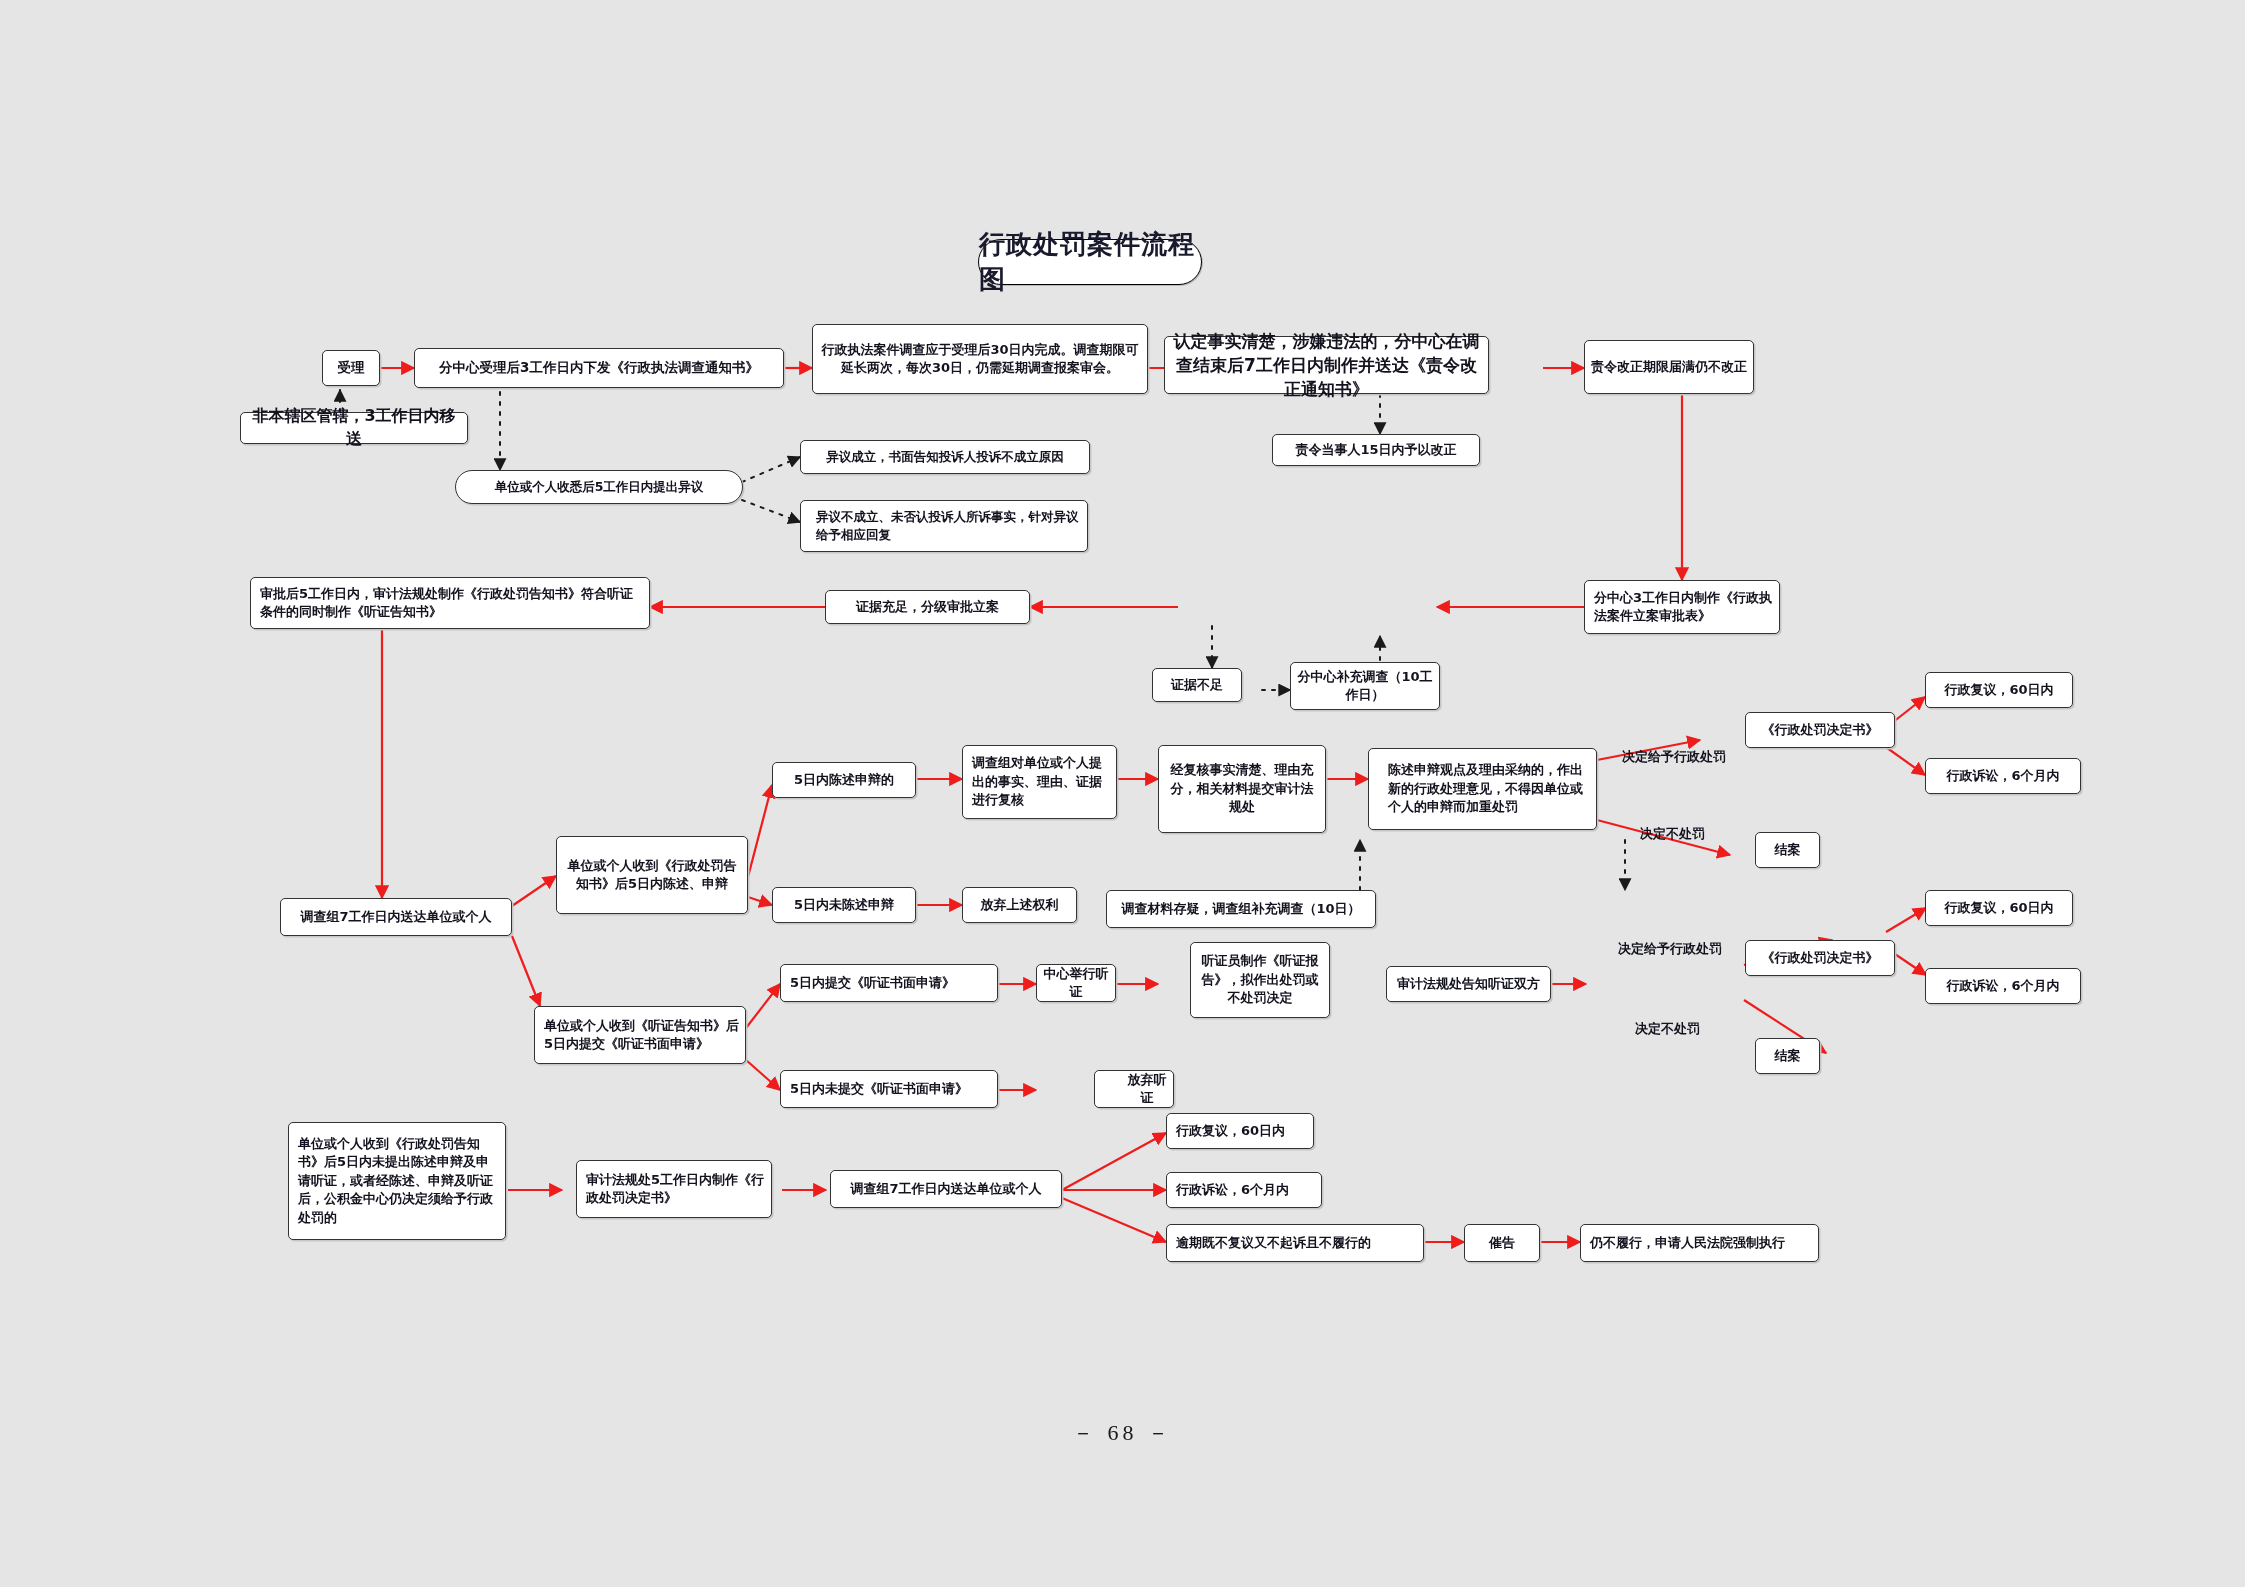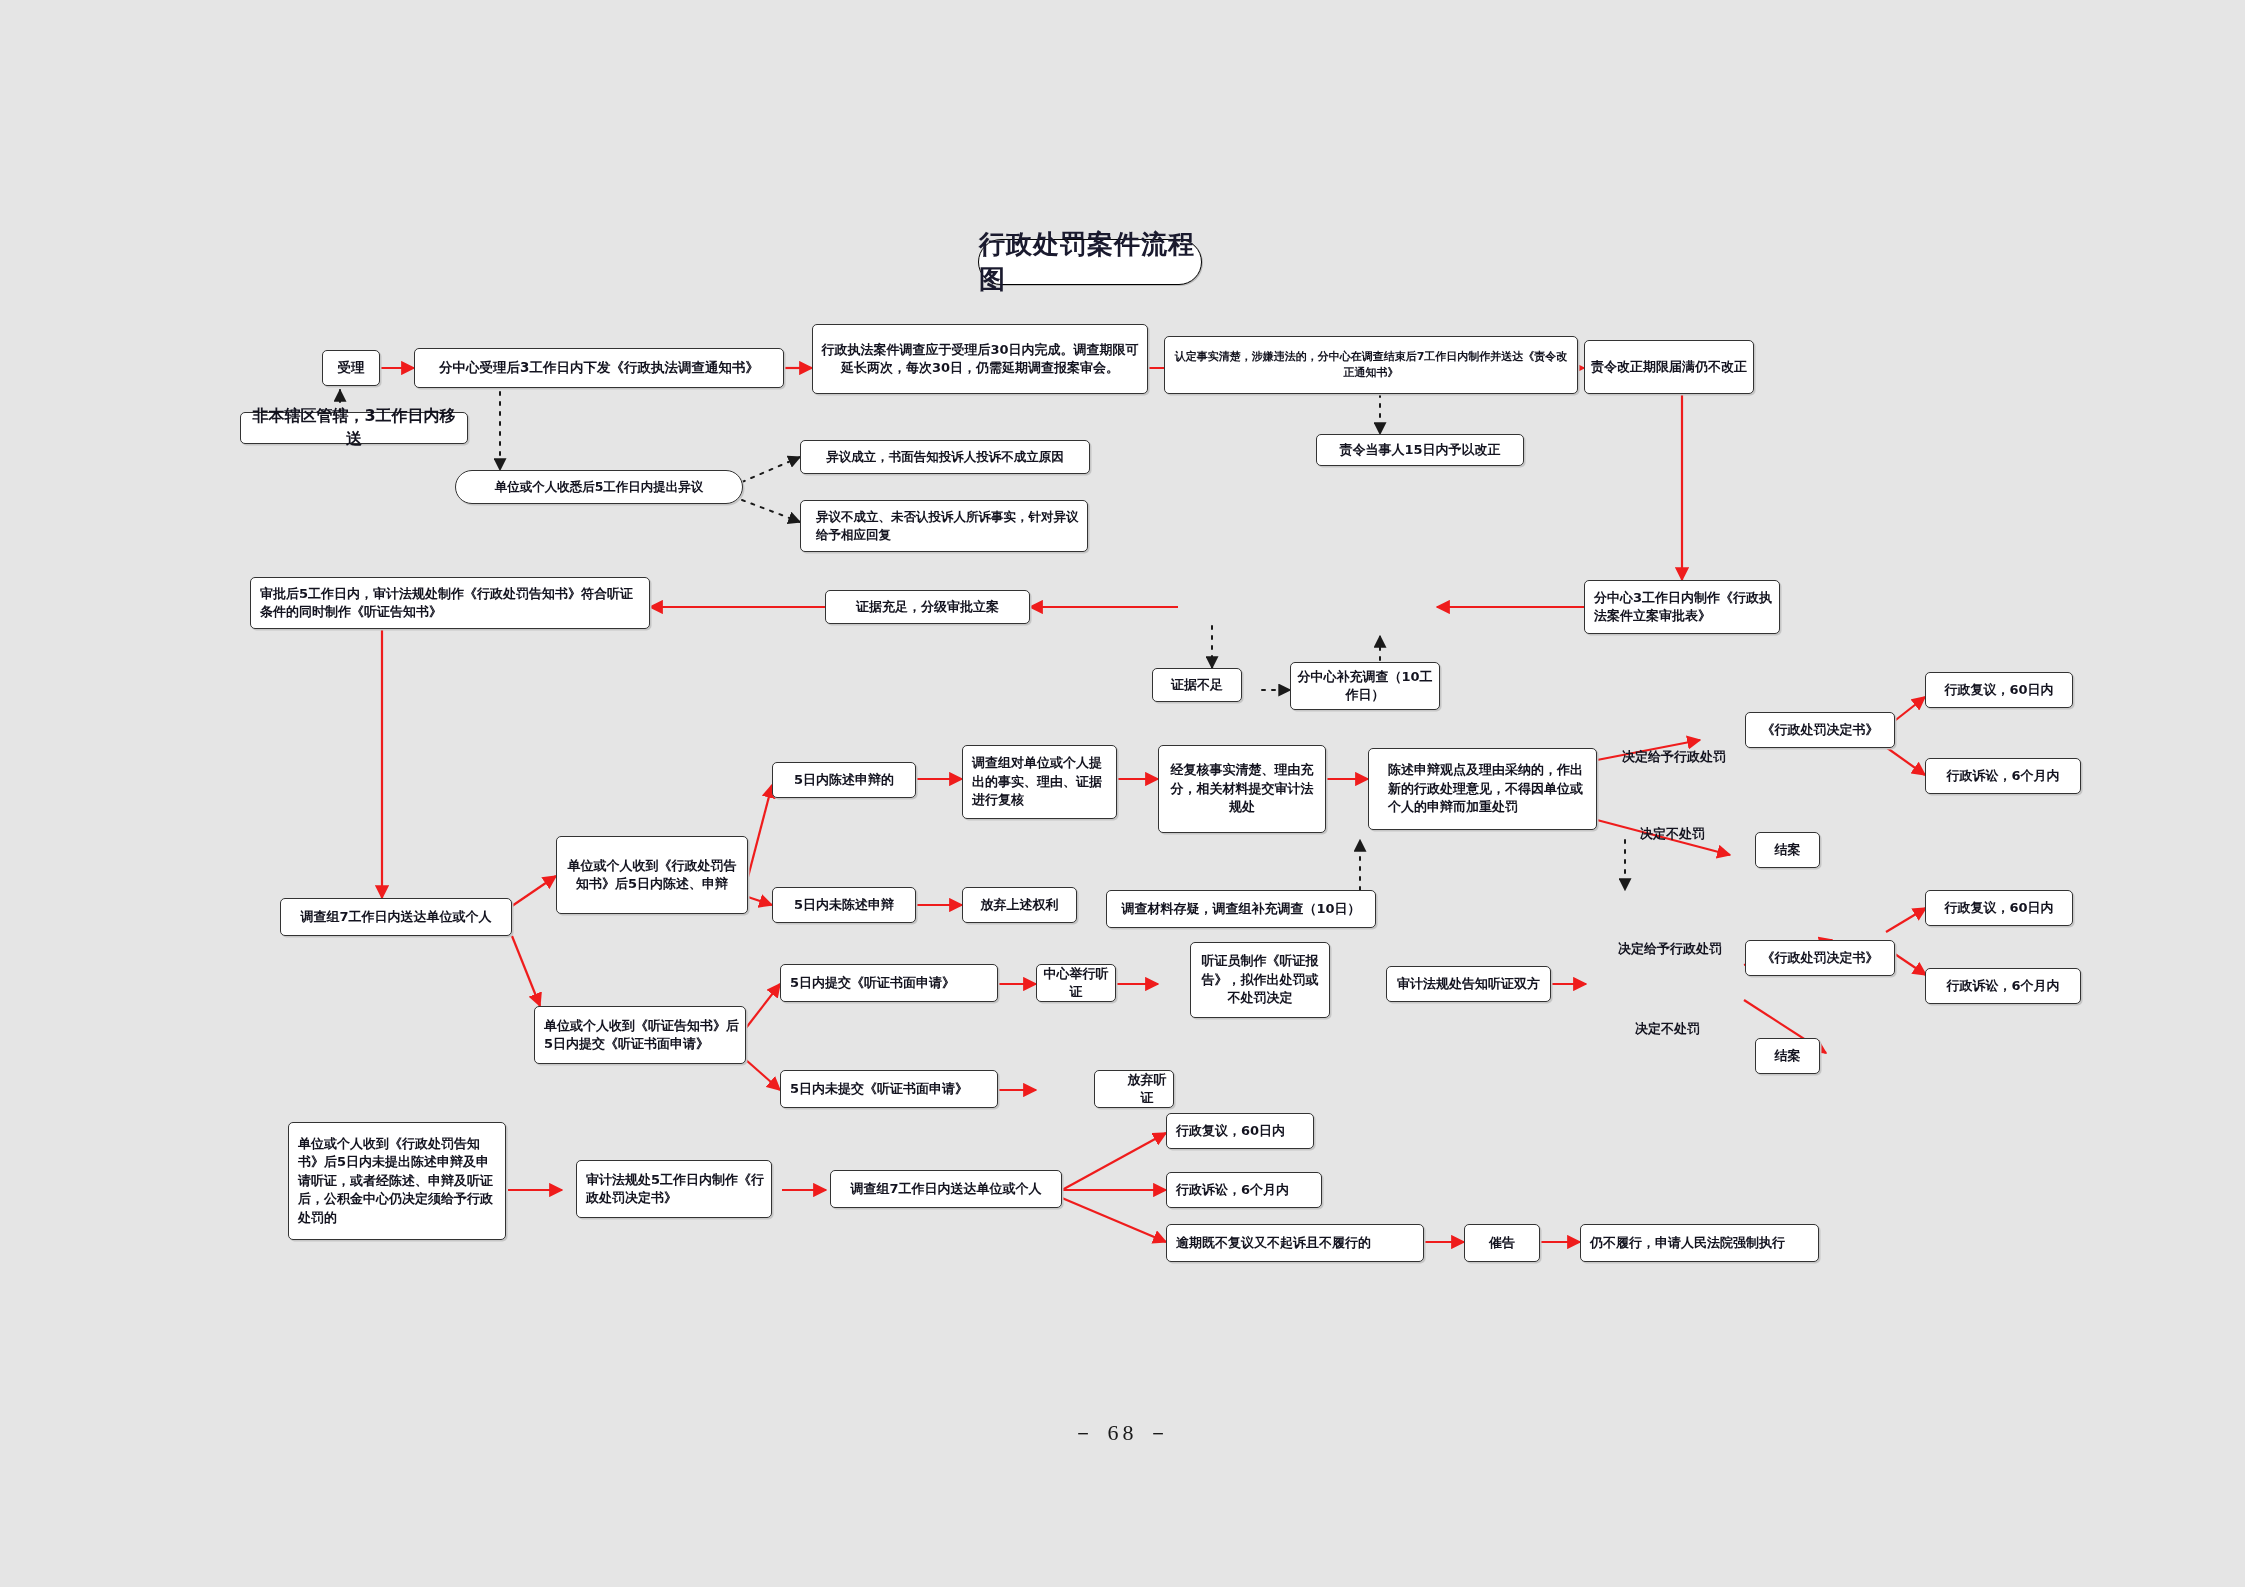--- a/index.html
+++ b/index.html
@@ -174,23 +174,23 @@
   <div class="node" style="left:414px;top:348px;width:370px;height:40px;">分中心受理后3工作日内下发《行政执法调查通知书》</div>
 
   <div class="node" style="left:455px;top:470px;width:288px;height:34px;font-size:12.5px;border-radius:17px;">单位或个人收悉后5工作日内提出异议</div>
 
   <div class="node" style="left:800px;top:440px;width:290px;height:34px;font-size:12.5px;">异议成立，书面告知投诉人投诉不成立原因</div>
 
   <div class="node left" style="left:800px;top:500px;width:288px;height:52px;font-size:12.5px;padding-left:15px;">异议不成立、未否认投诉人所诉事实，针对异议给予相应回复</div>
 
   <div class="node" style="left:812px;top:324px;width:336px;height:70px;font-size:13px;">行政执法案件调查应于受理后30日内完成。调查期限可延长两次，每次30日，仍需延期调查报案审会。</div>
 
-  <div class="node" style="left:1164px;top:336px;width:414px;height:58px;font-size:11px;">认定事实清楚，涉嫌违法的，分中心在调查结束后7工作日内制作并送达《责令改正通知书》</div>
-
-  <div class="node" style="left:1316px;top:434px;width:208px;height:32px;font-size:13px;">责令当事人15日内予以改正</div>
+  <div class="node" style="left:1164px;top:336px;width:325px;height:58px;font-size:17px;">认定事实清楚，涉嫌违法的，分中心在调查结束后7工作日内制作并送达《责令改正通知书》</div>
+
+  <div class="node" style="left:1272px;top:434px;width:208px;height:32px;font-size:13px;">责令当事人15日内予以改正</div>
 
   <div class="node" style="left:1584px;top:340px;width:170px;height:54px;font-size:13px;">责令改正期限届满仍不改正</div>
 
   <div class="node left" style="left:1584px;top:580px;width:196px;height:54px;font-size:13px;padding-left:9px;">分中心3工作日内制作《行政执法案件立案审批表》</div>
 
 
   <div class="node" style="left:1152px;top:668px;width:90px;height:34px;font-size:13px;">证据不足</div>
 
   <div class="node" style="left:1290px;top:662px;width:150px;height:48px;font-size:13px;">分中心补充调查（10工作日）</div>
 

